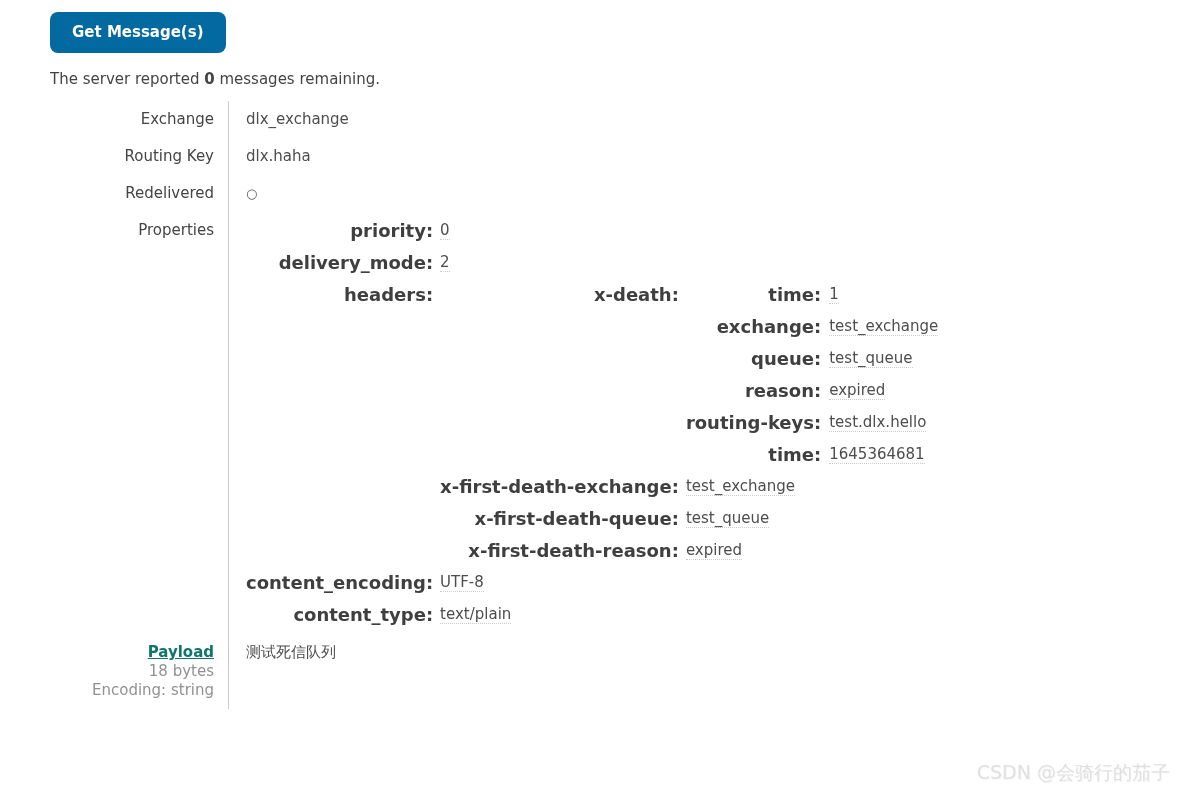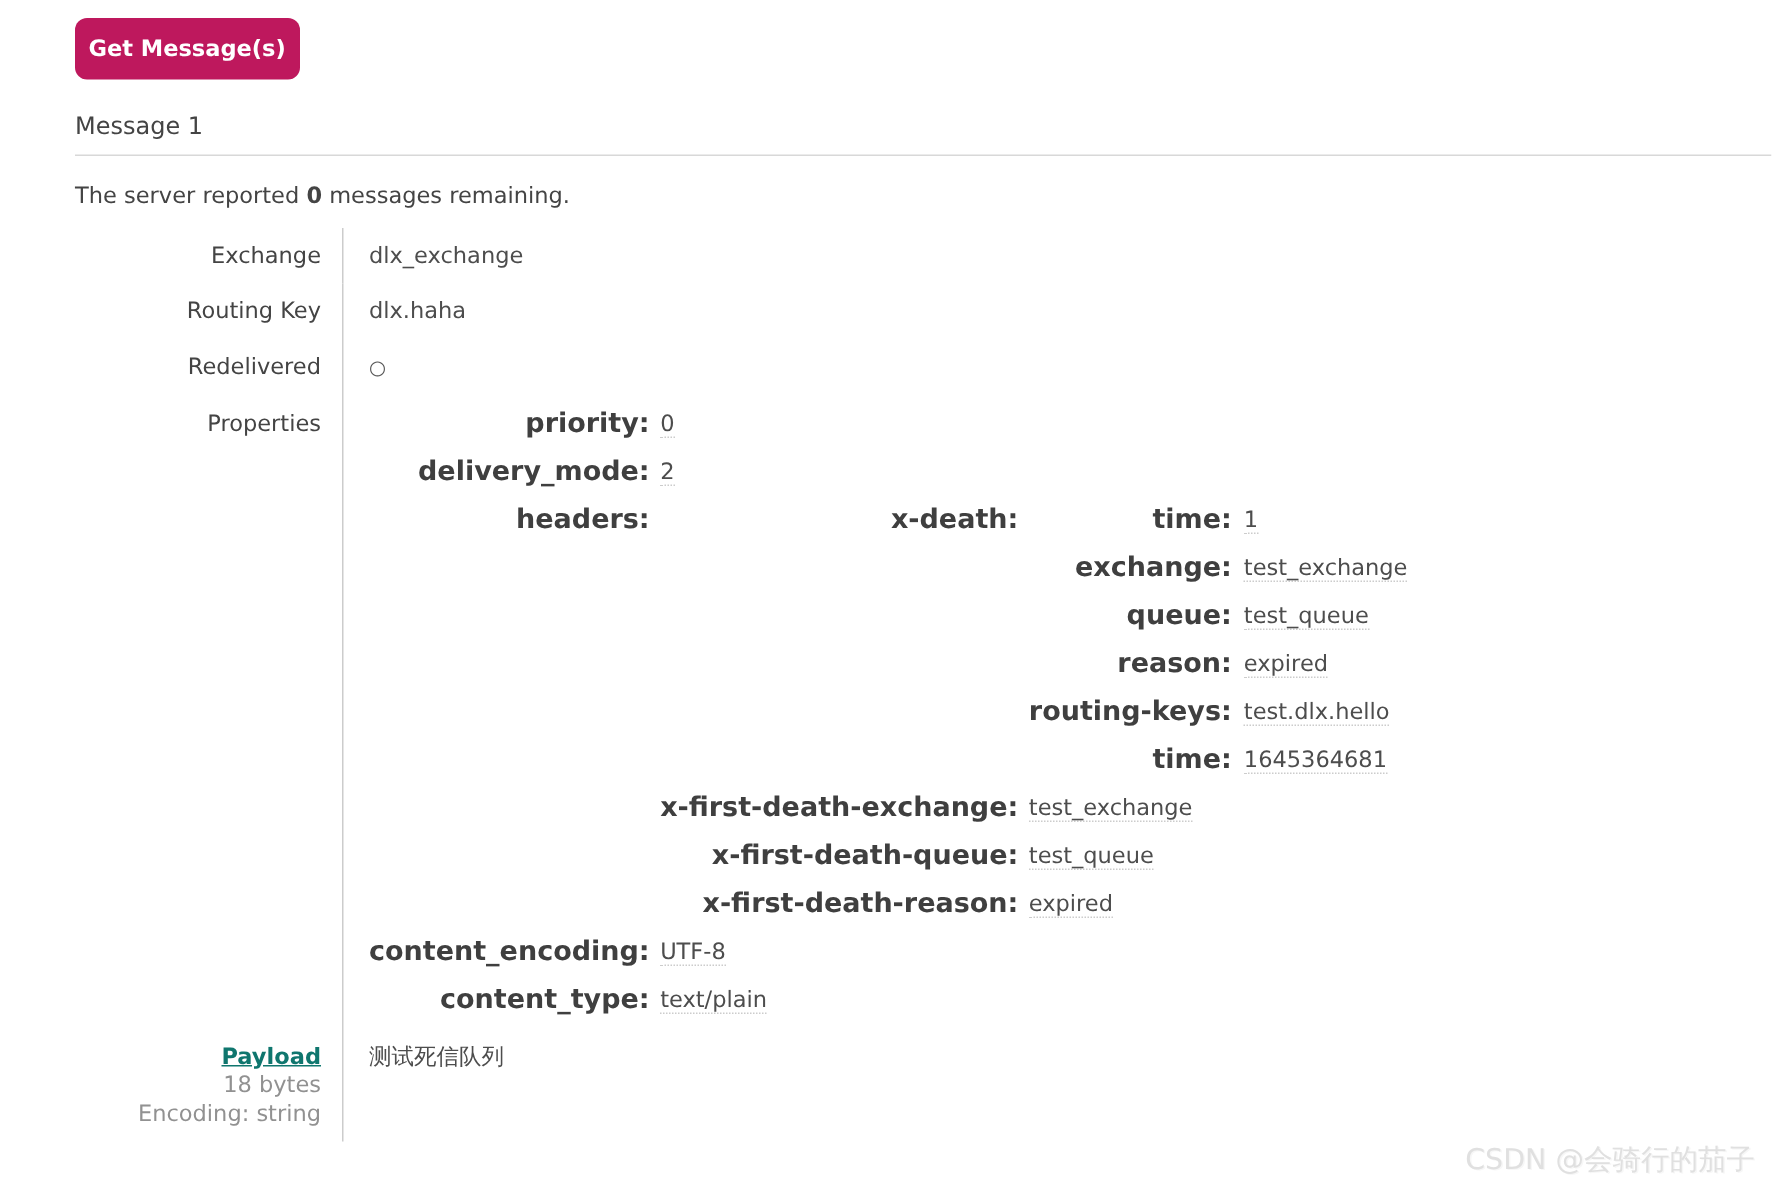--- a/index.html
+++ b/index.html
@@ -9,27 +9,27 @@
     background: #ffffff;
     font-family: "DejaVu Sans", "Liberation Sans", sans-serif;
     color: #444444;
     position: relative;
     overflow: hidden;
   }
   .content { padding: 12px 0 0 50px; }
 
   .btn-get {
     display: inline-block;
-    background: #be185d;
+    background: #0369a1;
     color: #ffffff;
     font-family: inherit;
     font-weight: bold;
     font-size: 15px;
     line-height: 21px;
-    padding: 10px 9px;
+    padding: 10px 22px;
     border: none;
     border-radius: 8px;
     cursor: pointer;
   }
 
   .section-title {
     font-size: 16px;
     font-weight: normal;
     color: #444444;
     margin: 21px 0 0 0;
@@ -111,21 +111,20 @@
     white-space: nowrap;
   }
 </style>
 </head>
 <body>
 
 <div class="content">
 
   <button class="btn-get">Get Message(s)</button>
 
-  <h2 class="section-title">Message 1</h2>
 
   <p class="server-line"><span>The server reported </span><b>0</b><span> messages remaining.</span></p>
 
   <table class="facts">
     <tbody>
       <tr>
         <th>Exchange</th>
         <td>dlx_exchange</td>
       </tr>
       <tr>

